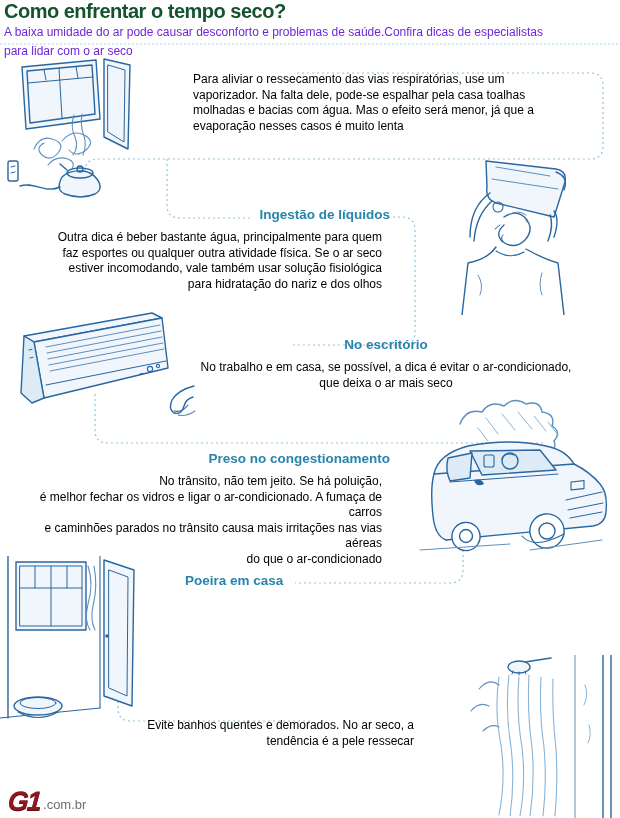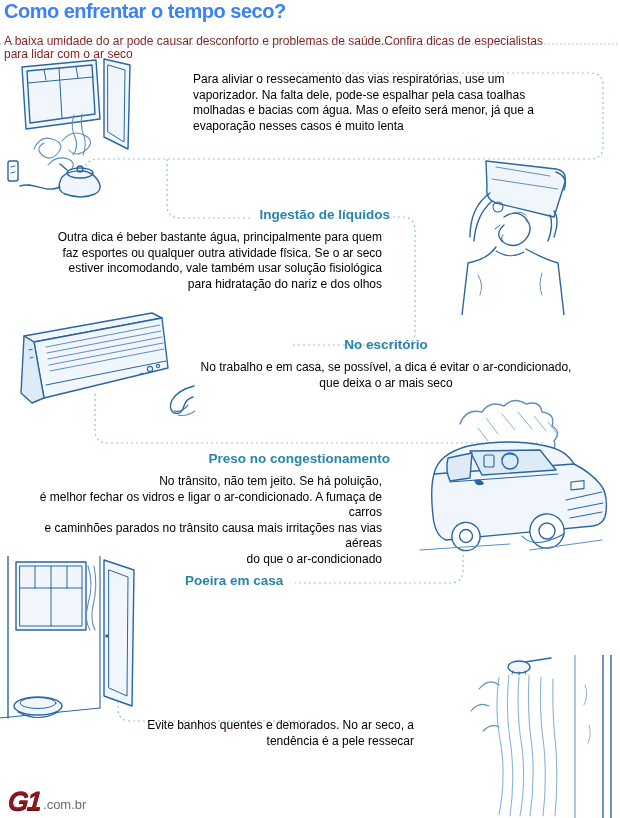--- a/index.html
+++ b/index.html
@@ -1,21 +1,21 @@
 <!DOCTYPE html>
 <html><head>
 <meta charset="utf-8">
 <style>
   html,body{margin:0;padding:0;background:#fff;}
   .canvas{position:relative;width:620px;height:818px;background:#ffffff;overflow:hidden;
           font-family:"Liberation Sans",sans-serif;}
   
   .hdr{position:absolute;left:4px;top:1px;width:612px;}
-  .hdr h1{margin:0;font-size:20px;line-height:21px;font-weight:bold;color:#3b82f6;letter-spacing:-0.5px;}
-  .hdr p{margin:13px 0 0 0;font-size:12px;line-height:13px;color:#7f1d1d;white-space:pre-line;}
+  .hdr h1{margin:0;font-size:20px;line-height:21px;font-weight:bold;color:#14532d;letter-spacing:-0.5px;}
+  .hdr p{margin:1px 0 0 0;font-size:12px;line-height:19px;color:#6d28d9;white-space:pre-line;}
   
   .sec{position:absolute;}
   .sec h2{margin:0 0 3px 0;font-size:13.5px;line-height:14px;font-weight:bold;color:#2784ab;}
   .sec p{margin:8px;font-size:12px;line-height:15.5px;color:#000000;white-space:pre-line;}
   .s1{left:185px;top:64px;width:392px;text-align:left;}
   .s2{left:0px;top:208px;width:390px;text-align:right;}
   .s3{left:185px;top:338px;width:402px;text-align:center;}
   .s4{left:0px;top:452px;width:390px;text-align:right;}
   .s5{left:185px;top:574px;width:420px;text-align:left;}
   .s6{left:0px;top:710px;width:422px;text-align:right;}

